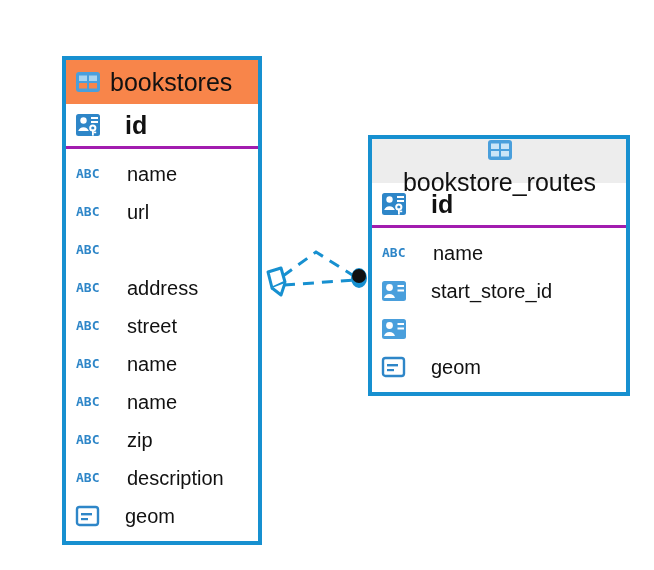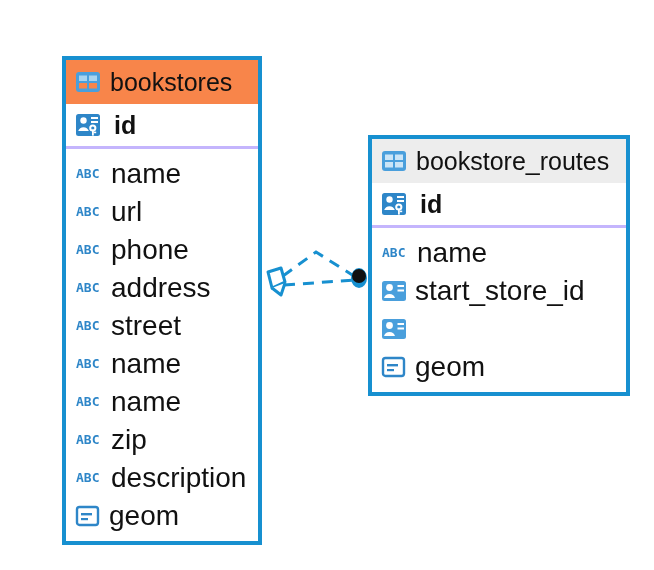--- a/index.html
+++ b/index.html
@@ -35,60 +35,60 @@
 
   .entity-header {
     display: flex;
     align-items: center;
     box-sizing: border-box;
     height: 44px;
     padding: 0 8px 0 9px;
     gap: 9px;
   }
   .entity-header.accent-orange { background: #f8854a; }
-  .entity-header.accent-gray   { background: #ededed; }
+  .entity-header.accent-gray   { background: #ededed; flex-direction: column; }
 
   .entity-title {
     font-size: 25px;
     color: #111111;
     line-height: 1;
     white-space: nowrap;
   }
 
   
   .pk-row {
     display: flex;
     align-items: center;
     box-sizing: border-box;
     height: 45px;
     padding: 0 8px 0 9px;
-    gap: 13px;
-    border-bottom: 3px solid #c4b5fd;
+    gap: 24px;
+    border-bottom: 3px solid #a21caf;
     background: #ffffff;
   }
   .pk-label {
     font-size: 25px;
     font-weight: bold;
     color: #111111;
     line-height: 1;
     white-space: nowrap;
   }
 
   .field-list {
     padding: 6px 0 6px 0;
   }
   .field-row {
     display: flex;
     align-items: center;
     height: 38px;
     padding: 0 8px 0 9px;
-    gap: 8px;
+    gap: 24px;
   }
   .field-label {
-    font-size: 28px;
+    font-size: 20px;
     color: #111111;
     line-height: 1;
     white-space: nowrap;
   }
 
   
   .icon {
     flex: 0 0 auto;
     display: inline-flex;
     align-items: center;
@@ -188,21 +188,20 @@
             </svg>
         </span>
         <span class="field-label">url</span>
       </div>
       <div class="field-row">
         <span class="icon icon-abc">
           <svg width="28" height="24" viewBox="0 0 28 24">
               <text class="abc-text" x="1" y="16">ABC</text>
             </svg>
         </span>
-        <span class="field-label">phone</span>
       </div>
       <div class="field-row">
         <span class="icon icon-abc">
           <svg width="28" height="24" viewBox="0 0 28 24">
               <text class="abc-text" x="1" y="16">ABC</text>
             </svg>
         </span>
         <span class="field-label">address</span>
       </div>
       <div class="field-row">

